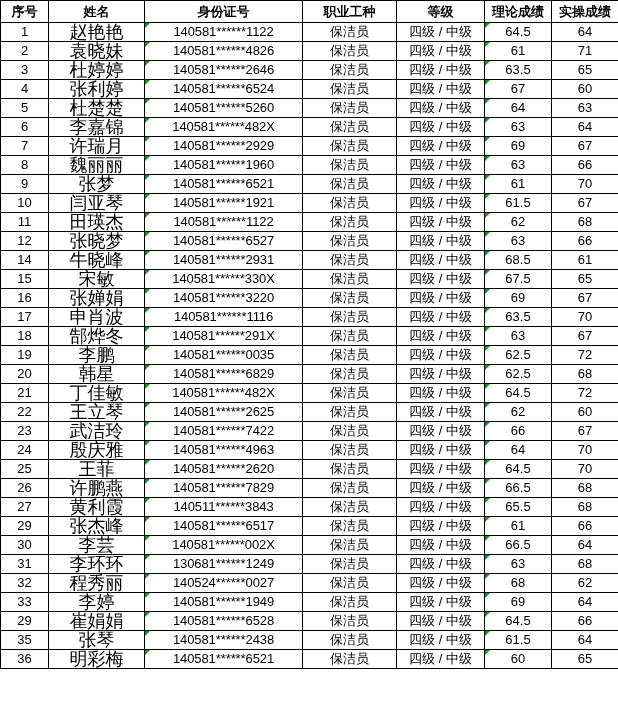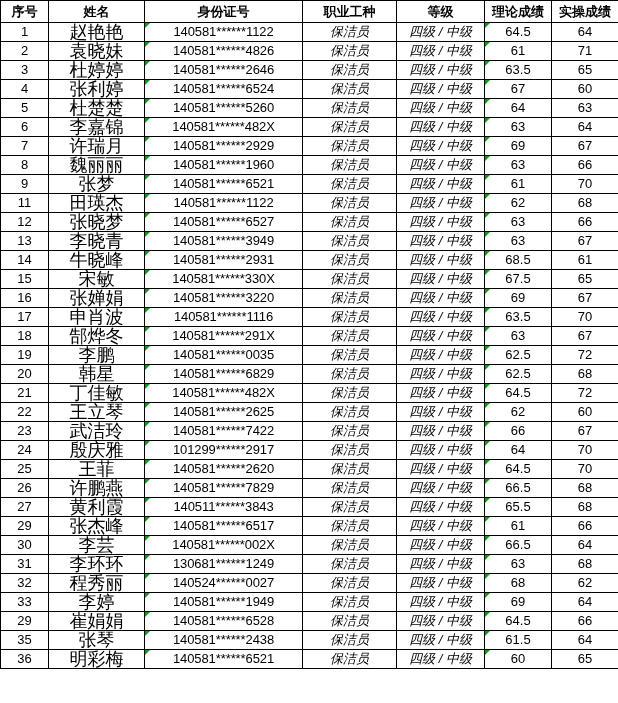--- a/index.html
+++ b/index.html
@@ -54,22 +54,22 @@
     position: absolute;
     left: 0;
     top: 0;
     width: 0;
     height: 0;
     border-left: 5px solid #0c9b0c;
     border-bottom: 5px solid transparent;
   }
   .cell-name { font-size: 18px; }
   .cell-id { font-size: 13px; letter-spacing: -0.1px; }
-  .cell-job { font-size: 13px; font-style: italic; }
-  .cell-level { font-size: 13px; font-style: italic; }
+  .cell-job { font-size: 13px; }
+  .cell-level { font-size: 13px; }
   .num { font-size: 13px; }
 </style>
 </head>
 <body>
 
 <table class="grid">
   <colgroup>
     <col class="c-seq">
       <col class="c-name">
       <col class="c-id">
@@ -165,47 +165,47 @@
       <tr>
         <td class="num">9</td>
         <td class="cell-name">张梦</td>
         <td class="cell-id flag">140581******6521</td>
         <td class="cell-job">保洁员</td>
         <td class="cell-level">四级 / 中级</td>
         <td class="num flag">61</td>
         <td class="num">70</td>
       </tr>
       <tr>
+        <td class="num">10</td>
+        <td class="cell-name">闫亚琴</td>
+        <td class="cell-id flag">140581******1921</td>
+        <td class="cell-job">保洁员</td>
+        <td class="cell-level">四级 / 中级</td>
+        <td class="num flag">61.5</td>
+        <td class="num">67</td>
+      </tr>
+      <tr>
         <td class="num">11</td>
         <td class="cell-name">田瑛杰</td>
         <td class="cell-id flag">140581******1122</td>
         <td class="cell-job">保洁员</td>
         <td class="cell-level">四级 / 中级</td>
         <td class="num flag">62</td>
         <td class="num">68</td>
       </tr>
       <tr>
         <td class="num">12</td>
         <td class="cell-name">张晓梦</td>
         <td class="cell-id flag">140581******6527</td>
         <td class="cell-job">保洁员</td>
         <td class="cell-level">四级 / 中级</td>
         <td class="num flag">63</td>
         <td class="num">66</td>
       </tr>
       <tr>
-        <td class="num">13</td>
-        <td class="cell-name">李晓青</td>
-        <td class="cell-id flag">140581******3949</td>
-        <td class="cell-job">保洁员</td>
-        <td class="cell-level">四级 / 中级</td>
-        <td class="num flag">63</td>
-        <td class="num">67</td>
-      </tr>
-      <tr>
         <td class="num">14</td>
         <td class="cell-name">牛晓峰</td>
         <td class="cell-id flag">140581******2931</td>
         <td class="cell-job">保洁员</td>
         <td class="cell-level">四级 / 中级</td>
         <td class="num flag">68.5</td>
         <td class="num">61</td>
       </tr>
       <tr>
         <td class="num">15</td>
@@ -284,21 +284,21 @@
         <td class="cell-name">武洁玲</td>
         <td class="cell-id flag">140581******7422</td>
         <td class="cell-job">保洁员</td>
         <td class="cell-level">四级 / 中级</td>
         <td class="num flag">66</td>
         <td class="num">67</td>
       </tr>
       <tr>
         <td class="num">24</td>
         <td class="cell-name">殷庆雅</td>
-        <td class="cell-id flag">101299******2917</td>
+        <td class="cell-id flag">140581******4963</td>
         <td class="cell-job">保洁员</td>
         <td class="cell-level">四级 / 中级</td>
         <td class="num flag">64</td>
         <td class="num">70</td>
       </tr>
       <tr>
         <td class="num">25</td>
         <td class="cell-name">王菲</td>
         <td class="cell-id flag">140581******2620</td>
         <td class="cell-job">保洁员</td>

